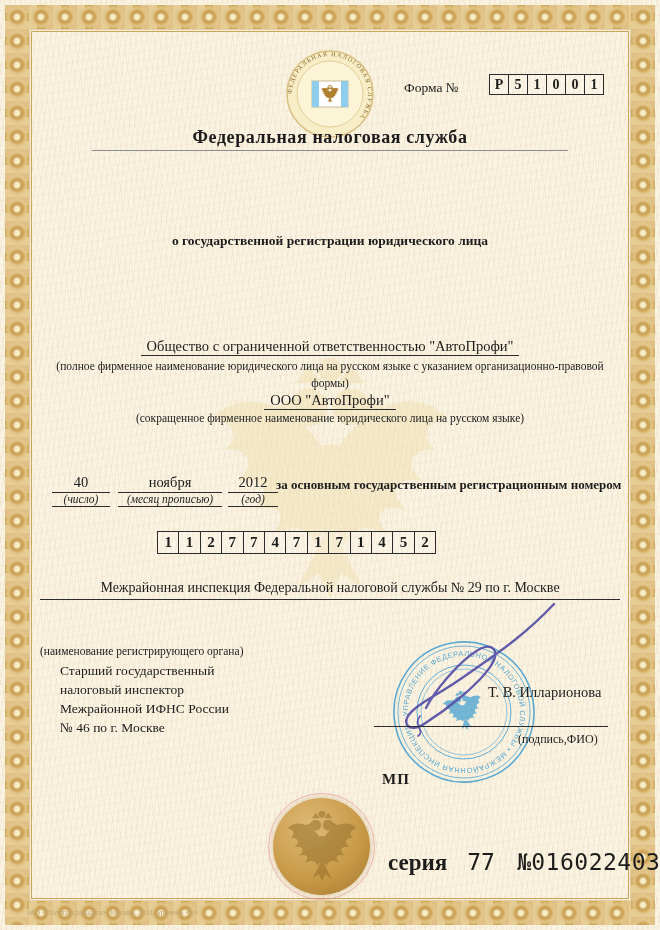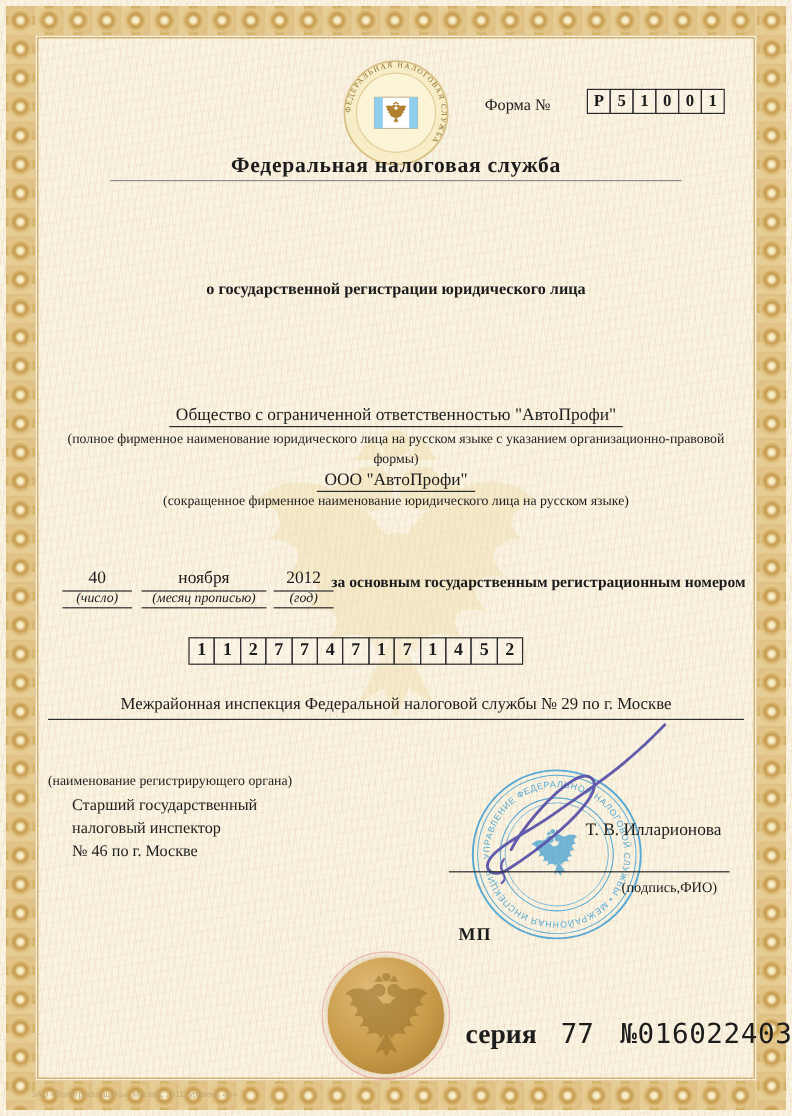--- a/index.html
+++ b/index.html
@@ -199,20 +199,21 @@
       <span class="cell">5</span>
       <span class="cell">2</span>
     </div>
 
   <div class="abs authority">Межрайонная инспекция Федеральной налоговой службы № 29 по г. Москве</div>
   <div class="abs auth-caption">(наименование регистрирующего органа)</div>
 
   <div class="abs official">
     <span>Старший государственный</span>
     <span>налоговый инспектор</span>
+    <span>Межрайонной ИФНС России</span>
     <span>№ 46 по г. Москве</span>
   </div>
 
   <svg class="abs stamp-svg" viewBox="0 0 152 152">
     <circle cx="76" cy="76" r="70" fill="none" stroke="#45a0d2" stroke-width="1.6"></circle>
     <circle cx="76" cy="76" r="66" fill="none" stroke="#45a0d2" stroke-width="0.8"></circle>
     <circle cx="76" cy="76" r="47" fill="none" stroke="#45a0d2" stroke-width="0.9"></circle>
     <circle cx="76" cy="76" r="43" fill="none" stroke="#45a0d2" stroke-width="0.6"></circle>
     <defs>
         <path id="stampring" d="M76 76 m-56 0 a56 56 0 1 1 112 0 a56 56 0 1 1 -112 0"></path>

